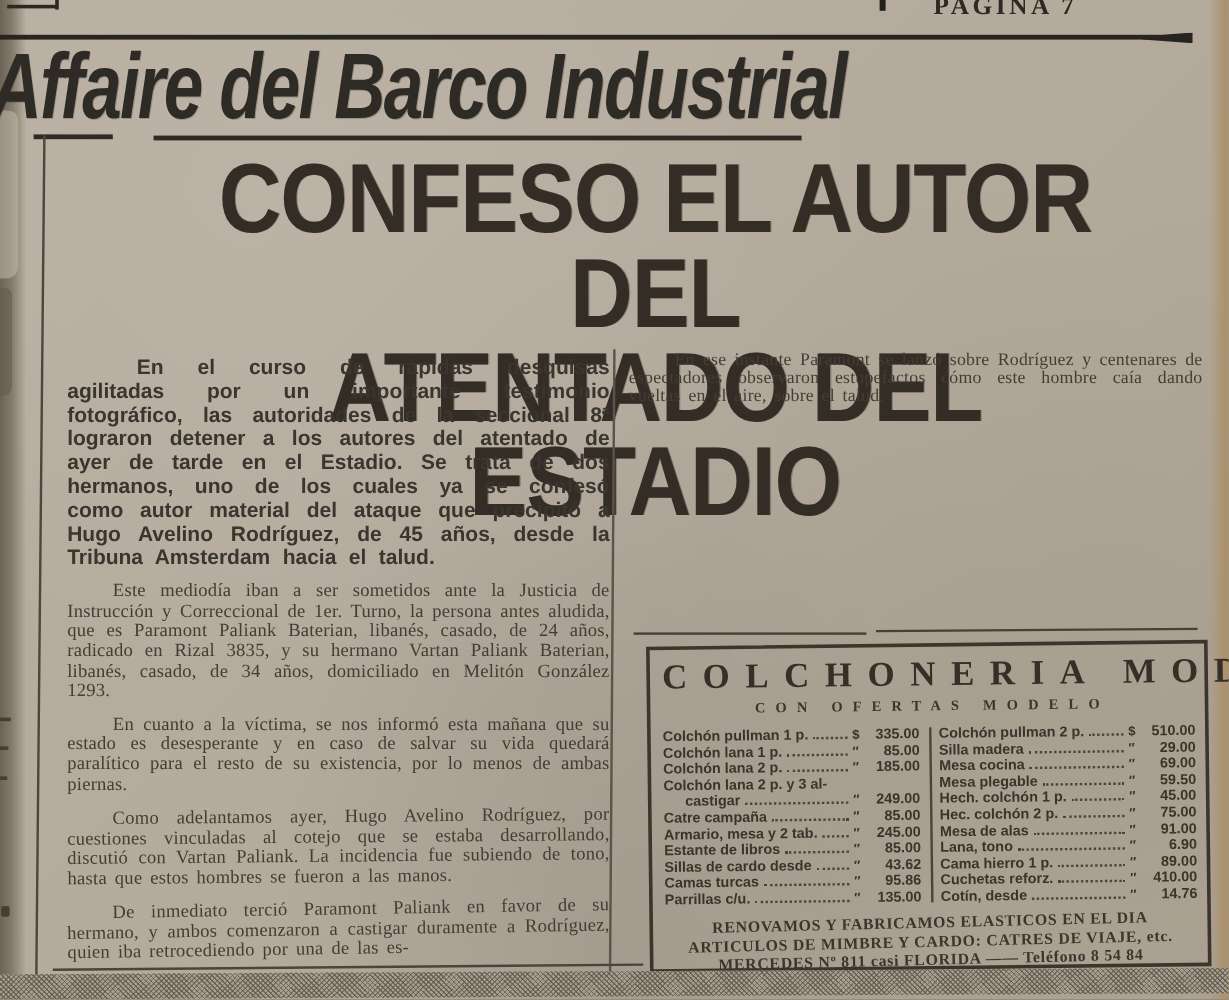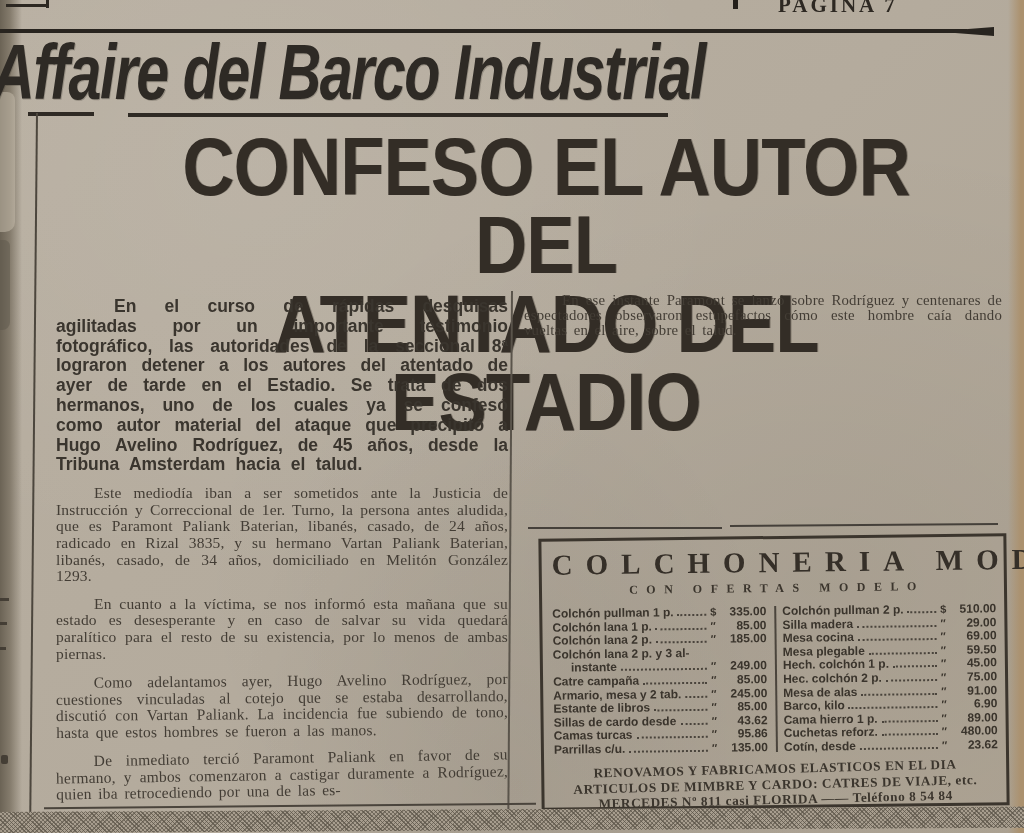--- a/index.html
+++ b/index.html
@@ -165,21 +165,21 @@
             <span class="cur">″</span>
             <span class="prc">185.00</span>
           </div>
         <div class="ad-row no-leader">
             <span class="lbl">Colchón lana 2 p. y 3 al-</span>
             <span class="leader"></span>
             <span class="cur"></span>
             <span class="prc"></span>
           </div>
         <div class="ad-row indent">
-            <span class="lbl">instante</span>
+            <span class="lbl">castigar</span>
             <span class="leader"></span>
             <span class="cur">″</span>
             <span class="prc">249.00</span>
           </div>
         <div class="ad-row">
             <span class="lbl">Catre campaña</span>
             <span class="leader"></span>
             <span class="cur">″</span>
             <span class="prc">85.00</span>
           </div>
@@ -252,42 +252,42 @@
             <span class="cur">″</span>
             <span class="prc">75.00</span>
           </div>
         <div class="ad-row">
             <span class="lbl">Mesa de alas</span>
             <span class="leader"></span>
             <span class="cur">″</span>
             <span class="prc">91.00</span>
           </div>
         <div class="ad-row">
-            <span class="lbl">Barco, kilo</span>
+            <span class="lbl">Lana, tono</span>
             <span class="leader"></span>
             <span class="cur">″</span>
             <span class="prc">6.90</span>
           </div>
         <div class="ad-row">
             <span class="lbl">Cama hierro 1 p.</span>
             <span class="leader"></span>
             <span class="cur">″</span>
             <span class="prc">89.00</span>
           </div>
         <div class="ad-row">
             <span class="lbl">Cuchetas reforz.</span>
             <span class="leader"></span>
             <span class="cur">″</span>
-            <span class="prc">480.00</span>
+            <span class="prc">410.00</span>
           </div>
         <div class="ad-row">
             <span class="lbl">Cotín, desde</span>
             <span class="leader"></span>
             <span class="cur">″</span>
-            <span class="prc">23.62</span>
+            <span class="prc">14.76</span>
           </div>
       </div>
     </div>
 
     <div class="ad-footer">
       <div>RENOVAMOS Y FABRICAMOS ELASTICOS EN EL DIA</div>
       <div>ARTICULOS DE MIMBRE Y CARDO: CATRES DE VIAJE, etc.</div>
       <div>MERCEDES Nº 811 casi FLORIDA —— Teléfono 8 54 84</div>
     </div>
   </div>

